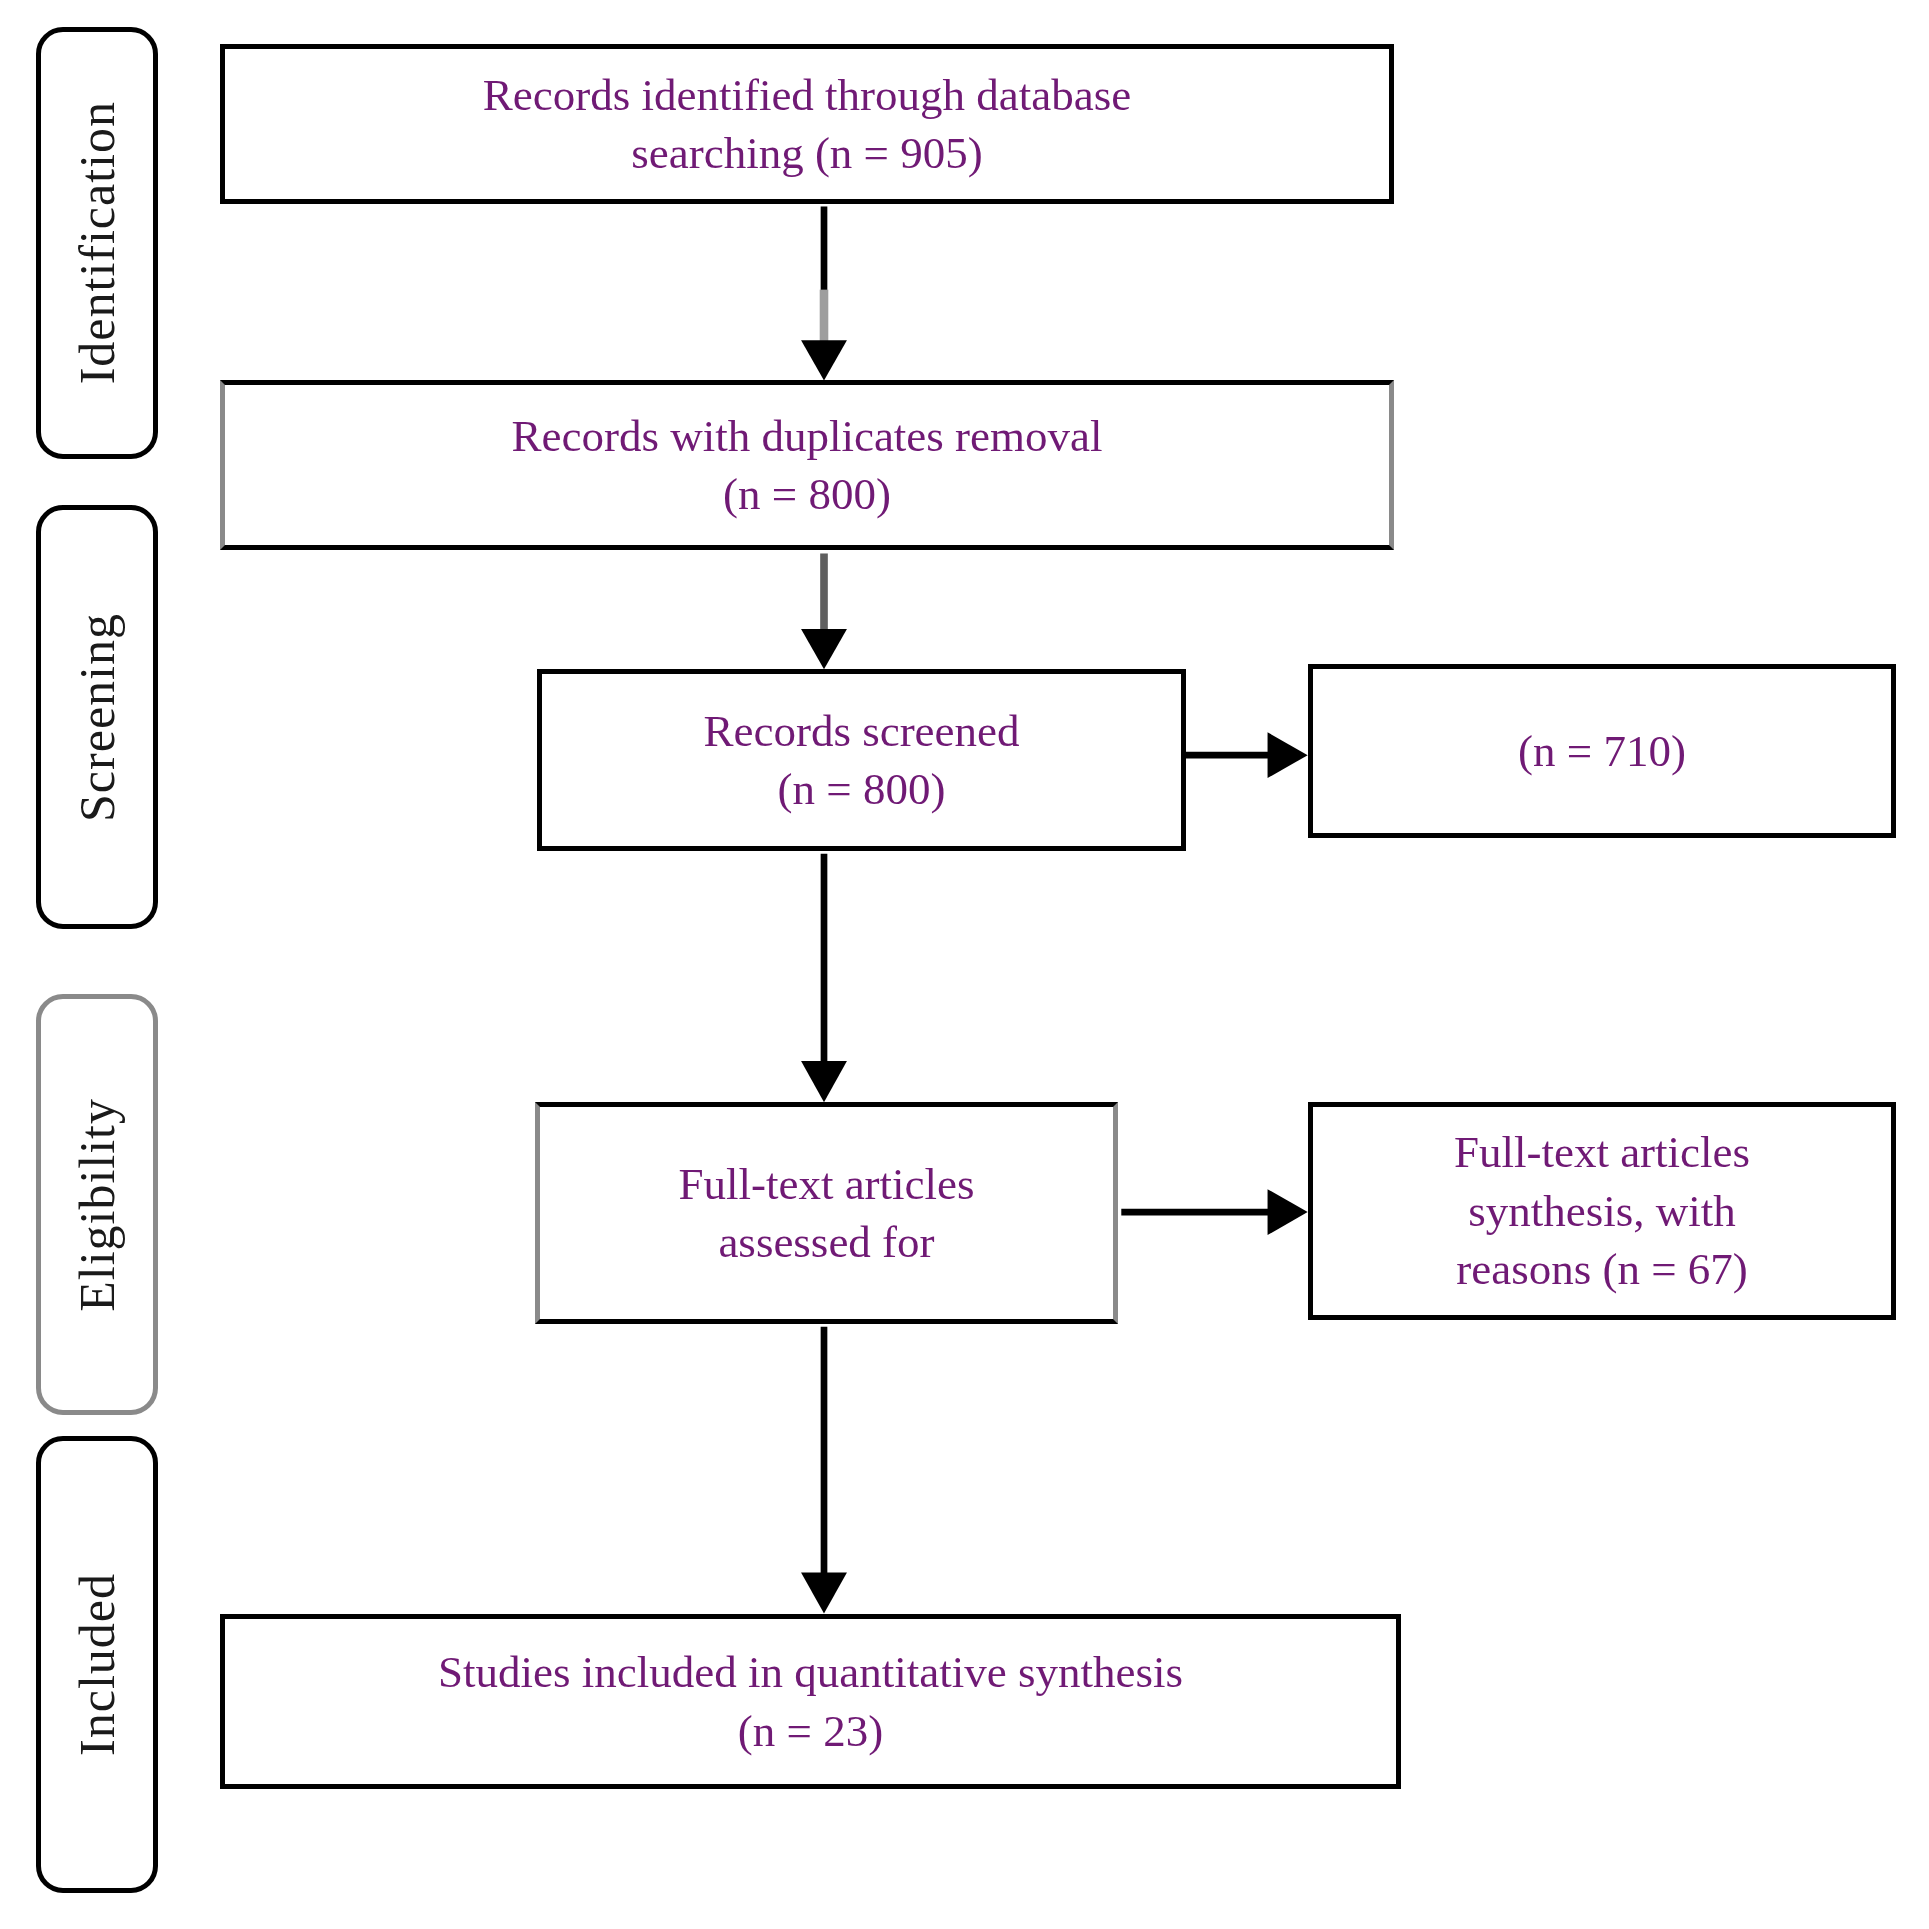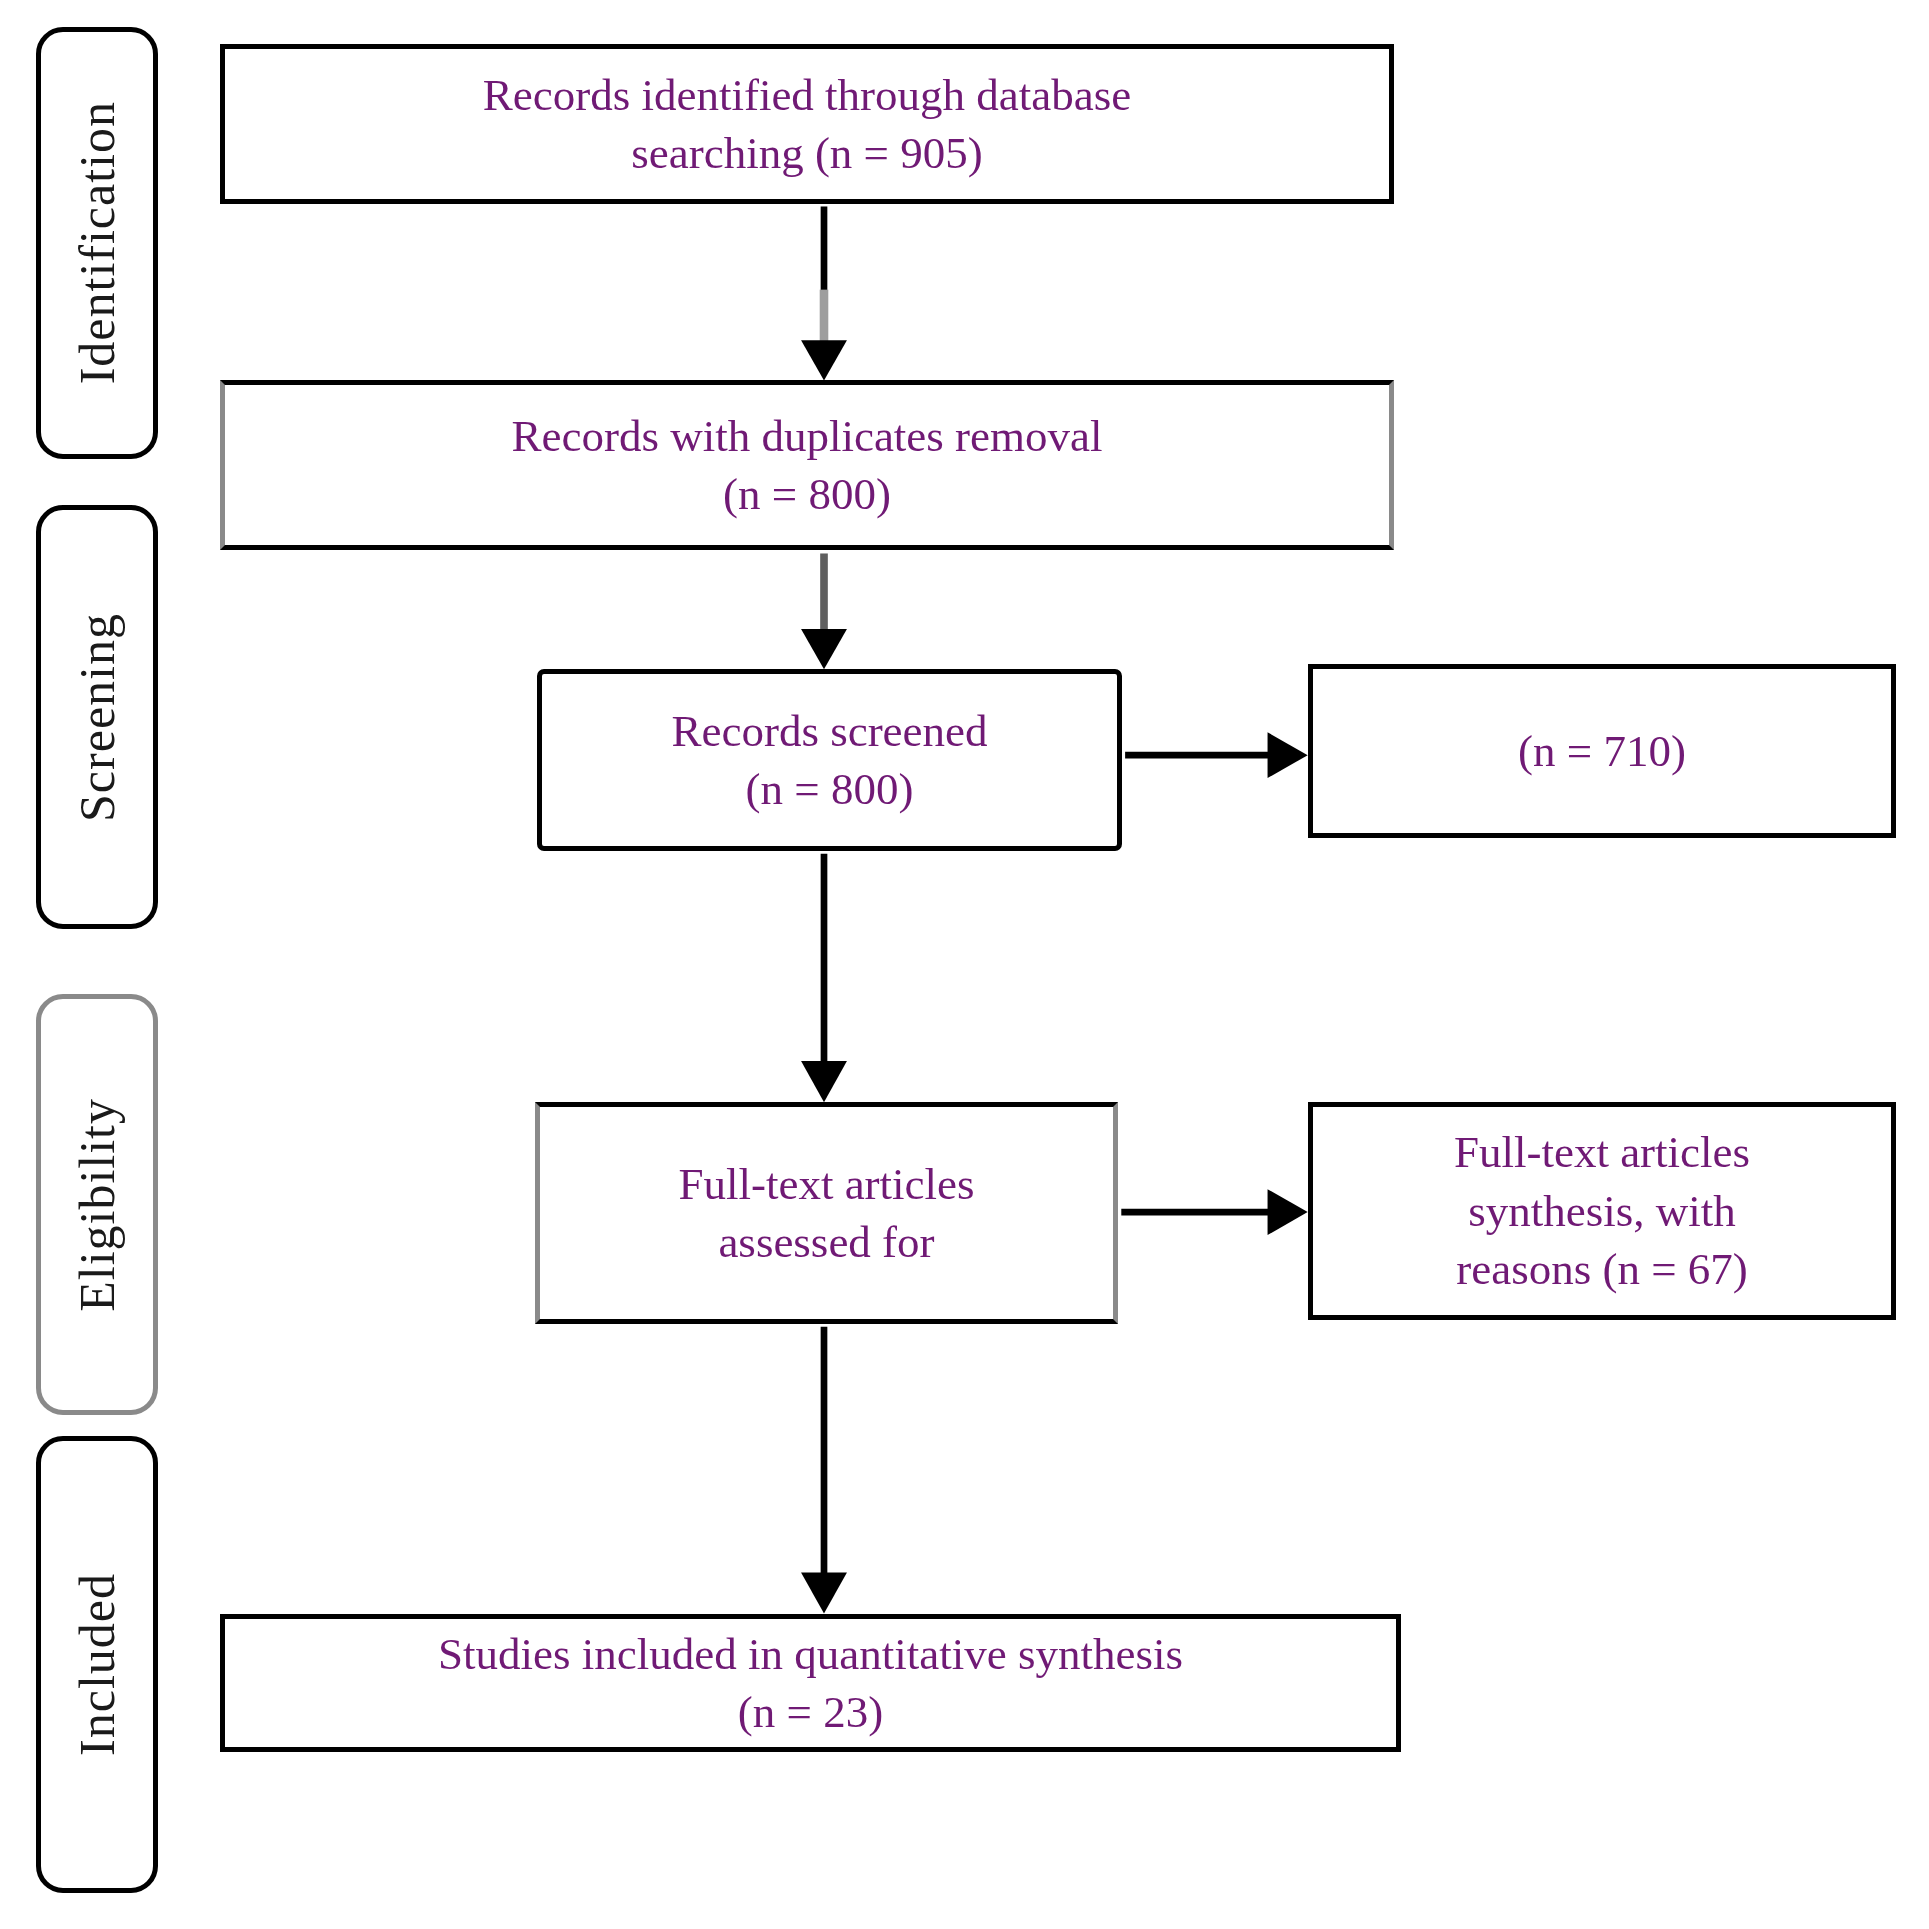--- a/index.html
+++ b/index.html
@@ -115,21 +115,21 @@
     </div>
   </div>
 
   <div class="node gray-sides" style="left:220px; top:380px; width:1174px; height:170px;">
     <div class="node-text">
       <div>Records with duplicates removal</div>
       <div>(n = 800)</div>
     </div>
   </div>
 
-  <div class="node" style="left:537px; top:669px; width:585px; height:182px;border-radius:7px;">
+  <div class="node" style="left:537px; top:669px; width:649px; height:182px;">
     <div class="node-text">
       <div>Records screened</div>
       <div>(n = 800)</div>
     </div>
   </div>
 
   <div class="node" style="left:1308px; top:664px; width:588px; height:174px;">
     <div class="node-text">
       <div>(n = 710)</div>
     </div>
@@ -143,21 +143,21 @@
   </div>
 
   <div class="node" style="left:1308px; top:1102px; width:588px; height:218px;">
     <div class="node-text">
       <div>Full-text articles</div>
       <div>synthesis, with</div>
       <div>reasons (n = 67)</div>
     </div>
   </div>
 
-  <div class="node" style="left:220px; top:1614px; width:1181px; height:138px;">
+  <div class="node" style="left:220px; top:1614px; width:1181px; height:175px;">
     <div class="node-text">
       <div>Studies included in quantitative synthesis</div>
       <div>(n = 23)</div>
     </div>
   </div>
 
 </div>
 
 
 </body></html>

